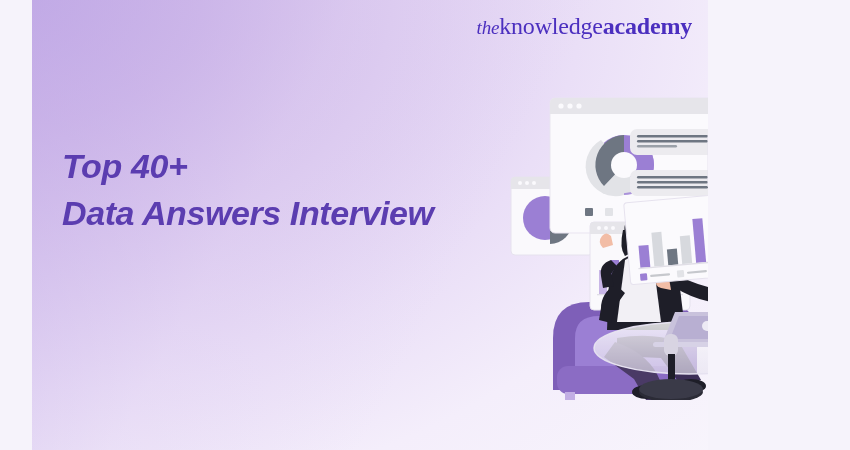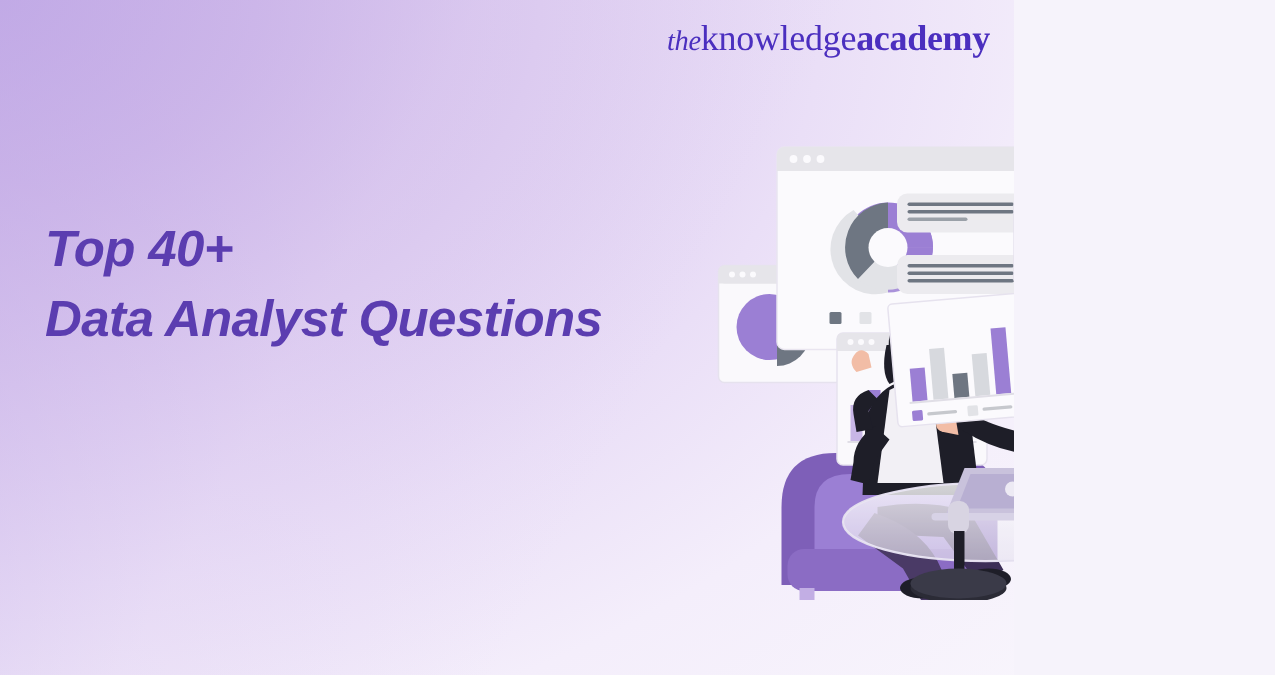--- a/index.html
+++ b/index.html
@@ -7,20 +7,21 @@
   body {
     font-family: "Liberation Sans", sans-serif;
     background: #F6F3FB;
   }
   .banner {
     position:relative;
     width:676px; height:450px;
     overflow:hidden;
     background:
       radial-gradient(140% 150% at 0% 0%, #C2AAE6 0%, #CDB6E9 18%, #DCCBF0 38%, #EADFF7 58%, #F4EEFB 76%, #F8F5FC 100%);
+    margin-left: 32px;
   }
   .bg-tint {
     position:absolute; inset:0;
     background: linear-gradient(118deg, rgba(193,170,230,0.55) 0%, rgba(220,203,240,0.25) 35%, rgba(248,245,252,0) 62%);
     pointer-events:none;
   }
 
   
   .logo {
     position:absolute; top:14px; right:16px;
@@ -57,21 +58,21 @@
 </head>
 <body>
 
 <div class="banner">
   <div class="bg-tint"></div>
 
   <div class="logo"><span class="lg-the">the</span><span class="lg-knowledge">knowledge</span><span class="lg-academy">academy</span></div>
 
   <div class="headline">
     <span class="hl-line">Top 40+</span>
-    <span class="hl-line">Data Analyst Questions</span>
+    <span class="hl-line">Data Answers Interview</span>
   </div>
 
   <div class="illustration">
     <svg viewBox="0 0 385 330" xmlns="http://www.w3.org/2000/svg">
       <defs>
         <linearGradient id="gTableGlass" x1="0" y1="0" x2="0" y2="1">
           <stop offset="0%" stop-color="#FFFFFF" stop-opacity="0.75"></stop>
           <stop offset="100%" stop-color="#D9D3E8" stop-opacity="0.55"></stop>
         </linearGradient>
         <linearGradient id="gAreaFill" x1="0" y1="0" x2="1" y2="1">

